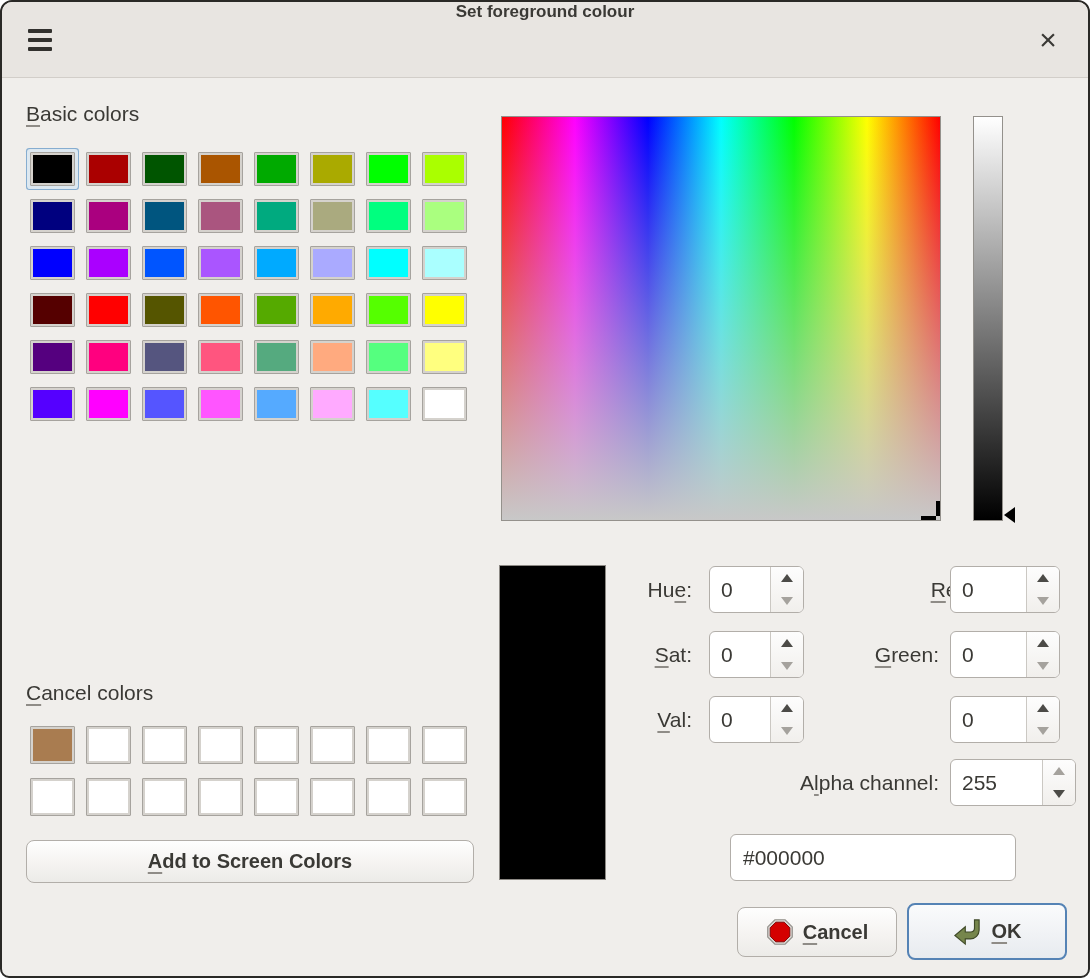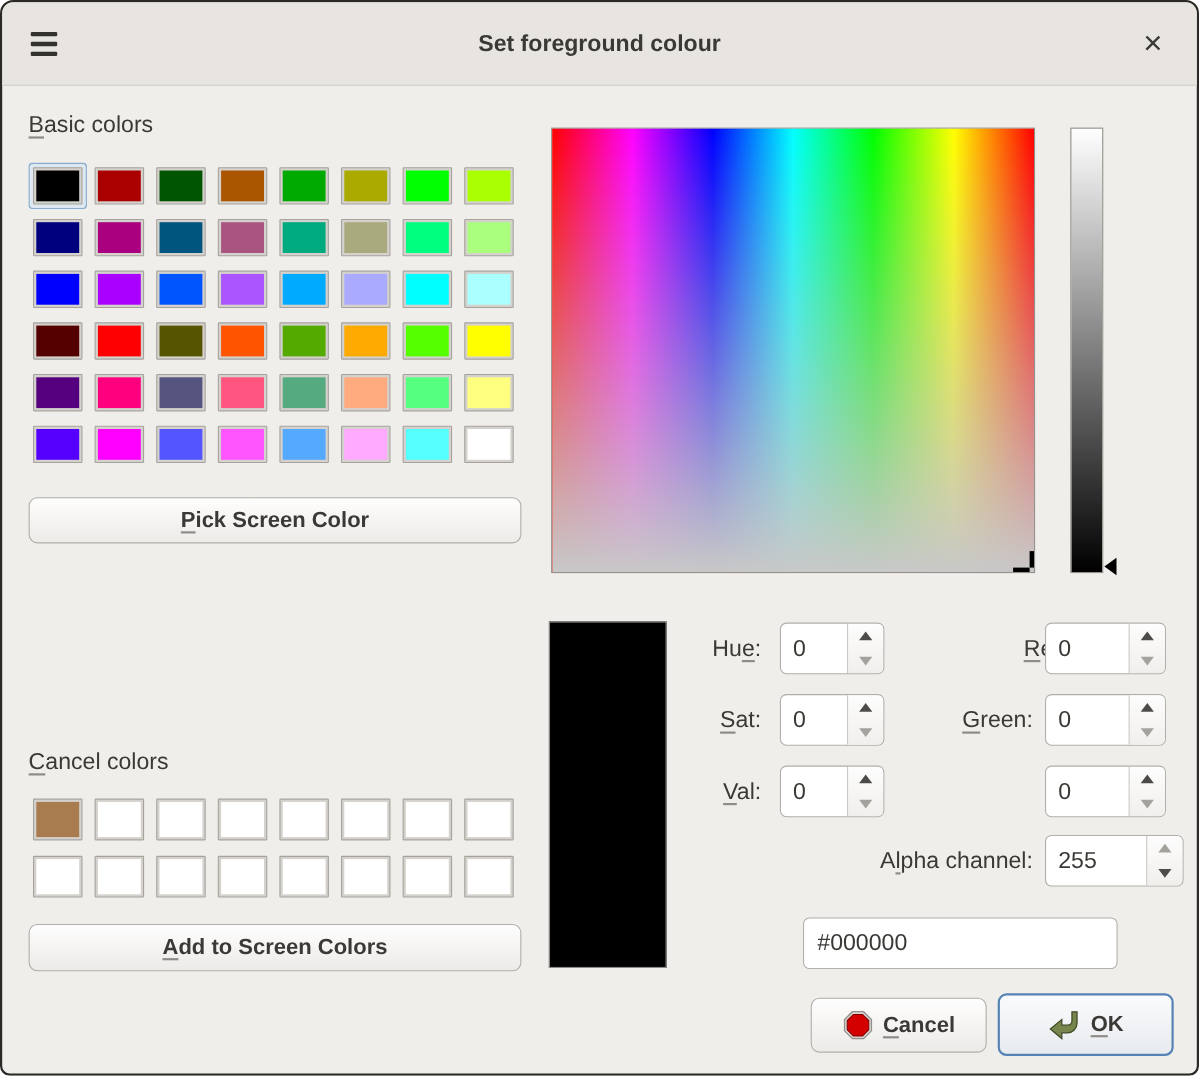--- a/index.html
+++ b/index.html
@@ -11,22 +11,22 @@
     font-family:"Liberation Sans","DejaVu Sans",sans-serif;
     color:#3a3935;
   }
   
   .titlebar {
     position:absolute; left:0; top:0; right:0; height:76px;
     background:#e8e5e1; border-bottom:1px solid #d2cec9;
   }
   .win-title {
     position:absolute; left:0; right:0; top:0; height:76px;
-    display:flex; align-items:center; justify-content:center;
-    font-size:21px; font-weight:700;
+    display:flex; align-items:flex-start; justify-content:center;
+    font-size:17px; font-weight:700;
   }
   .menu-btn {
     position:absolute; left:26px; top:27px; width:24px; height:22px;
     display:flex; flex-direction:column; justify-content:space-between; cursor:pointer;
   }
   .menu-btn div { height:4px; background:#32312e; border-radius:1px; }
   .close-btn {
     position:absolute; right:22px; top:18px; width:36px; height:40px;
     display:flex; align-items:center; justify-content:center;
     font-size:30px; font-weight:400; cursor:pointer;
@@ -277,25 +277,20 @@
         <div class="well-fill" style="background: rgb(255, 170, 255);"></div>
       </div>
       <div class="well">
         <div class="well-fill" style="background: rgb(85, 255, 255);"></div>
       </div>
       <div class="well">
         <div class="well-fill" style="background: rgb(255, 255, 255);"></div>
       </div>
     </div>
 
-  <div class="btn" style="left:24px; top:450px; width:448px; height:42px;">
-    <span class="mn">
-      <span></span><u>P</u><span>ick Screen Color</span>
-    </span>
-  </div>
 
   <div class="section-label mn" style="left:24px; top:679px;">
     <span></span><u>C</u><span>ancel colors</span>
   </div>
 
   <div class="grid" id="custom-grid">
       <div class="well">
         <div class="well-fill" style="background: rgb(169, 124, 80);"></div>
       </div>
       <div class="well">

